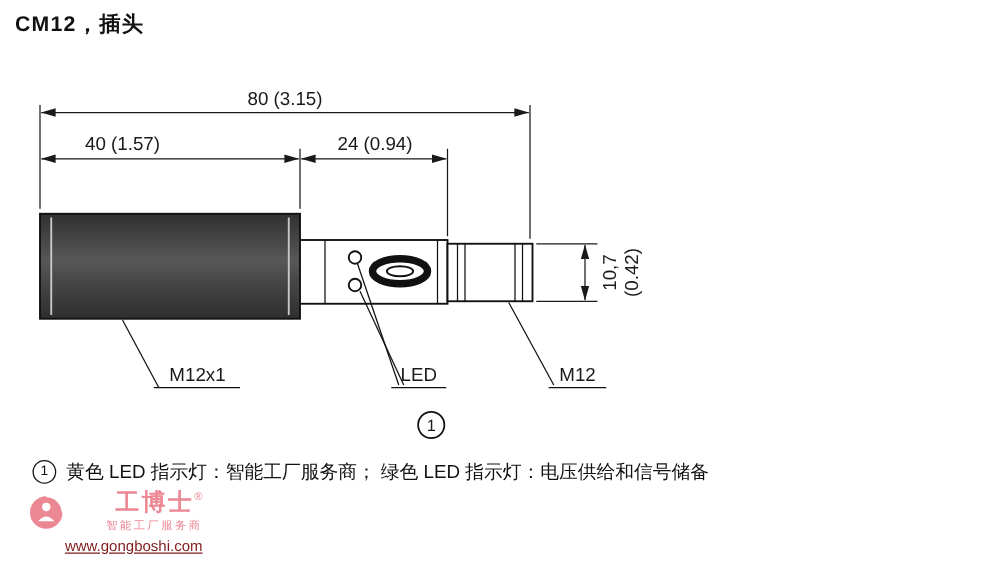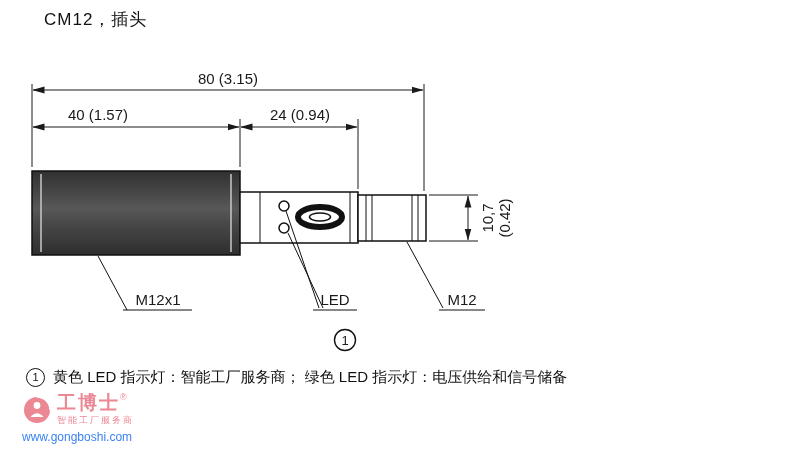--- a/index.html
+++ b/index.html
@@ -2,44 +2,44 @@
 <html><head>
 <meta charset="utf-8">
 <style>
   html,body{margin:0;padding:0;}
   body{
     width:800px;height:452px;position:relative;overflow:hidden;
     background:#ffffff;color:#1a1a1a;
     font-family:"Liberation Sans","DejaVu Sans",sans-serif;
   }
   .title{
-    position:absolute;left:44px;top:8px;margin:0;
-    font-size:17px;font-weight:400;letter-spacing:1px;color:#111;
+    position:absolute;left:12px;top:8px;margin:0;
+    font-size:17px;font-weight:700;letter-spacing:1px;color:#111;
   }
   svg.drawing{position:absolute;left:0;top:0;}
   .dimtext{font-size:15px;fill:#1a1a1a;}
   .labeltext{font-size:15px;fill:#1a1a1a;}
   .callouttext{font-size:13px;fill:#1a1a1a;}
   .footnote{
     position:absolute;left:26px;top:368px;
     display:flex;align-items:center;gap:8px;
     font-size:15px;white-space:nowrap;color:#111;
   }
   .circlednum{
     display:inline-flex;align-items:center;justify-content:center;
     width:17px;height:17px;border:1.3px solid #111;border-radius:50%;
     font-size:11px;line-height:1;flex:0 0 auto;
   }
-  .watermark{position:absolute;left:22px;top:393px;}
+  .watermark{position:absolute;left:22px;top:393px;text-align:right;}
   .wm-row{display:flex;align-items:center;gap:5px;}
   .wm-brandline{line-height:1;}
   .wm-brand{font-size:19px;font-weight:bold;color:#ec8794;letter-spacing:2px;}
   .wm-reg{font-size:9px;color:#ec8794;vertical-align:top;}
-  .wm-subtitle{font-size:9px;color:#ec8794;letter-spacing:2px;margin-top:2px;}
-  .wm-url{font-size:12px;color:#3b82f6;margin-top:3px;}
+  .wm-subtitle{font-size:9px;color:#ec8794;letter-spacing:2px;margin-top:2px;margin-left:28px;}
+  .wm-url{font-size:12px;color:#7f1d1d;margin-top:3px;text-decoration:underline;}
 </style>
 </head>
 <body>
 
 <h1 class="title">CM12，插头</h1>
 
 <svg class="drawing" width="800" height="452" viewBox="0 0 800 452">
   <defs>
     <marker id="arrow" viewBox="0 0 12 8" refX="11.5" refY="4" markerWidth="12" markerHeight="8" markerUnits="userSpaceOnUse" orient="auto-start-reverse">
       <path d="M0,0.6 L12,4 L0,7.4 z" fill="#1a1a1a"></path>

